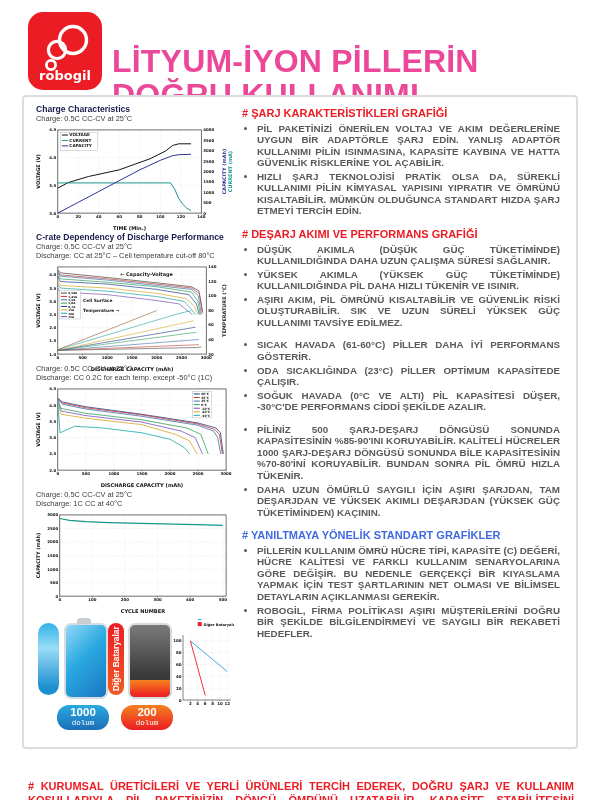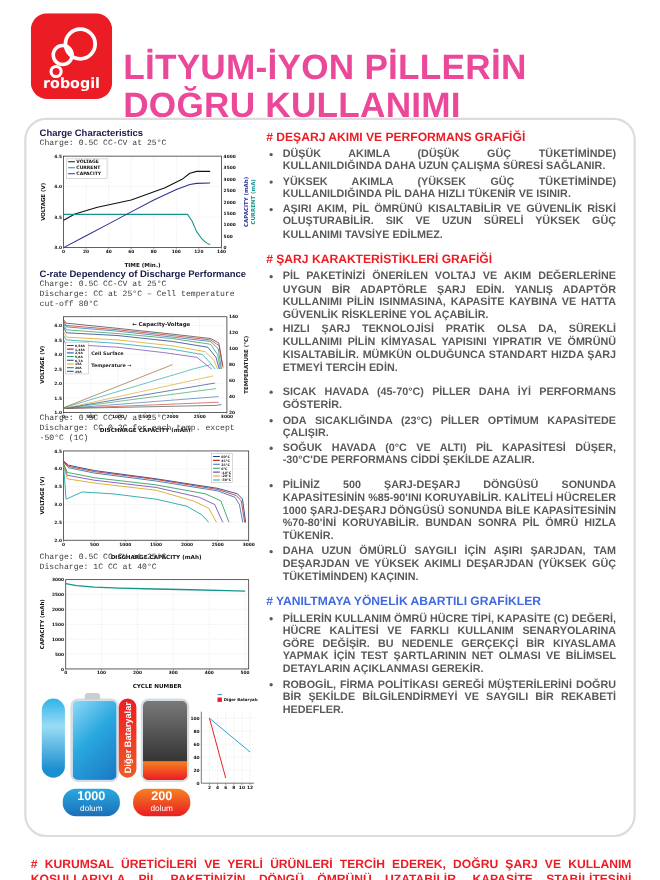--- a/index.html
+++ b/index.html
@@ -4,44 +4,44 @@
 <style>
   html,body{margin:0;padding:0;background:#ffffff;}
   .page{position:relative;width:600px;height:800px;background:#ffffff;overflow:hidden;
         font-family:"Liberation Sans",sans-serif;}
   
   .logo{position:absolute;left:28px;top:12px;width:74px;height:78px;}
   .title{position:absolute;left:112px;top:24px;width:430px;color:#ec4899;
          font-size:32px;font-weight:bold;line-height:1.05;letter-spacing:.2px;}
   
   .card{position:absolute;left:22px;top:95px;width:552px;height:650px;
-        border:2px solid #dcdcdc;border-radius:20px;background:#fff;margin-top:12px;}
+        border:2px solid #dcdcdc;border-radius:4px;background:#fff;}
   
   .left-col{position:absolute;left:12px;top:0;width:200px;height:648px;}
   .chart-block{position:absolute;left:0;width:198px;}
   .c-title{font-size:8.6px;font-weight:bold;color:#1b1b4d;line-height:1.15;}
-  .c-sub{font-size:7.4px;color:#3a3a3a;line-height:1.2;font-family:Liberation Mono, monospace;}
+  .c-sub{font-size:7.4px;color:#3a3a3a;line-height:1.2;}
   svg.plot{display:block;width:198px;margin-top:1px;}
   svg text{font-family:"DejaVu Sans",sans-serif;}
   
   .battery-block{position:absolute;left:0;top:520px;width:198px;height:118px;}
   .capsule{position:absolute;left:2px;top:6px;width:21px;height:72px;border-radius:11px;
            background:linear-gradient(180deg,#2fb3e8,#9adcf5 35%,#1b8fd0 90%);}
   .batt{position:absolute;width:40px;height:72px;top:6px;border-radius:7px;border:2px solid #d5dde2;}
   .batt .cap{position:absolute;left:11px;top:-7px;width:14px;height:6px;border-radius:3px 3px 0 0;background:#c9cdd2;}
   .batt.blue{left:28px;background:linear-gradient(135deg,#8fd9f7,#2aa8e0 45%,#1977c2);}
   .batt.dark{left:92px;background:linear-gradient(180deg,#7a7a7a,#383838 72%,#383838);overflow:hidden;}
   .batt.dark .charge-red{position:absolute;left:0;right:0;bottom:0;height:17px;
            background:linear-gradient(180deg,#f58220,#ed1c24);}
   .banner{position:absolute;left:72px;top:6px;width:16px;height:72px;border-radius:8px;
           background:linear-gradient(180deg,#f15a24,#ed1c24);color:#fff;font-size:8.4px;font-weight:bold;
           writing-mode:vertical-rl;transform:rotate(180deg);display:flex;align-items:center;justify-content:center;}
   .badge{position:absolute;top:88px;width:52px;border-radius:12px;color:#fff;text-align:center;padding:2px 0 3px;}
   .badge .num{display:block;font-size:11.5px;font-weight:bold;line-height:1;}
-  .badge .unit{display:block;font-size:7.5px;line-height:1.1;}
+  .badge .unit{display:block;font-size:7.5px;line-height:1.1;font-family:Liberation Mono, monospace;}
   .badge.b-blue{left:21px;background:linear-gradient(180deg,#2aa9e0,#1b6fb8);}
   .badge.b-red{left:85px;background:linear-gradient(180deg,#f58220,#ea1c24);}
   .mini-chart{position:absolute;left:136px;top:2px;width:62px;}
   
   .right-col{position:absolute;left:218px;top:10px;width:318px;}
   .section{margin-bottom:11px;}
   .sec-head{font-size:11px;font-weight:bold;color:#ec1c24;line-height:1.15;margin-bottom:3px;}
   .sec-head.blue{color:#4169e0;}
   .section ul{margin:0;padding-left:15px;}
   .section li{font-size:9.8px;font-weight:bold;color:#58595b;line-height:1.18;
@@ -386,55 +386,55 @@
             <text x="31.44" y="0.40000000000000013" font-size="3.6" font-weight="bold" fill="#111"> </text>
             <rect x="25.740000000000002" y="3.1000000000000005" width="4" height="4" fill="#ed1c24"></rect>
             <text x="31.44" y="6.6000000000000005" font-size="3.6" font-weight="bold" fill="#111">Diğer Bataryalar</text>
           </svg>
       </div>
     </div>
 
     <div class="right-col">
 
       <div class="section">
+        <div class="sec-head">#  ŞARJ KARAKTERİSTİKLERİ GRAFİĞİ</div>
+        <ul>
+          <li>PİL PAKETİNİZİ ÖNERİLEN VOLTAJ VE AKIM DEĞERLERİNE UYGUN BİR ADAPTÖRLE ŞARJ EDİN. YANLIŞ ADAPTÖR KULLANIMI PİLİN ISINMASINA, KAPASİTE KAYBINA VE HATTA GÜVENLİK RİSKLERİNE YOL AÇABİLİR.</li>
+          <li>HIZLI ŞARJ TEKNOLOJİSİ PRATİK OLSA DA, SÜREKLİ KULLANIMI PİLİN KİMYASAL YAPISINI YIPRATIR VE ÖMRÜNÜ KISALTABİLİR. MÜMKÜN OLDUĞUNCA STANDART HIZDA ŞARJ ETMEYİ TERCİH EDİN.</li>
+        </ul>
+      </div>
+
+      <div class="section">
         <div class="sec-head">#  DEŞARJ AKIMI VE PERFORMANS GRAFİĞİ</div>
         <ul>
           <li>DÜŞÜK AKIMLA (DÜŞÜK GÜÇ TÜKETİMİNDE) KULLANILDIĞINDA DAHA UZUN ÇALIŞMA SÜRESİ SAĞLANIR.</li>
           <li>YÜKSEK AKIMLA (YÜKSEK GÜÇ TÜKETİMİNDE) KULLANILDIĞINDA PİL DAHA HIZLI TÜKENİR VE ISINIR.</li>
           <li>AŞIRI AKIM, PİL ÖMRÜNÜ KISALTABİLİR VE GÜVENLİK RİSKİ OLUŞTURABİLİR. SIK VE UZUN SÜRELİ YÜKSEK GÜÇ KULLANIMI TAVSİYE EDİLMEZ.</li>
         </ul>
       </div>
 
       <div class="section">
-        <div class="sec-head">#  ŞARJ KARAKTERİSTİKLERİ GRAFİĞİ</div>
         <ul>
-          <li>PİL PAKETİNİZİ ÖNERİLEN VOLTAJ VE AKIM DEĞERLERİNE UYGUN BİR ADAPTÖRLE ŞARJ EDİN. YANLIŞ ADAPTÖR KULLANIMI PİLİN ISINMASINA, KAPASİTE KAYBINA VE HATTA GÜVENLİK RİSKLERİNE YOL AÇABİLİR.</li>
-          <li>HIZLI ŞARJ TEKNOLOJİSİ PRATİK OLSA DA, SÜREKLİ KULLANIMI PİLİN KİMYASAL YAPISINI YIPRATIR VE ÖMRÜNÜ KISALTABİLİR. MÜMKÜN OLDUĞUNCA STANDART HIZDA ŞARJ ETMEYİ TERCİH EDİN.</li>
-        </ul>
-      </div>
-
-      <div class="section">
-        <ul>
-          <li>SICAK HAVADA (45-70°C) PİLLER DAHA İYİ PERFORMANS GÖSTERİR.</li>
+          <li>SICAK HAVADA (61-60°C) PİLLER DAHA İYİ PERFORMANS GÖSTERİR.</li>
           <li>ODA SICAKLIĞINDA (23°C) PİLLER OPTİMUM KAPASİTEDE ÇALIŞIR.</li>
           <li>SOĞUK HAVADA (0°C VE ALTI) PİL KAPASİTESİ DÜŞER, -30°C'DE PERFORMANS CİDDİ ŞEKİLDE AZALIR.</li>
         </ul>
       </div>
 
       <div class="section">
         <ul>
           <li>PİLİNİZ 500 ŞARJ-DEŞARJ DÖNGÜSÜ SONUNDA KAPASİTESİNİN %85-90'INI KORUYABİLİR. KALİTELİ HÜCRELER 1000 ŞARJ-DEŞARJ DÖNGÜSÜ SONUNDA BİLE KAPASİTESİNİN %70-80'İNİ KORUYABİLİR. BUNDAN SONRA PİL ÖMRÜ HIZLA TÜKENİR.</li>
           <li>DAHA UZUN ÖMÜRLÜ SAYGILI İÇİN AŞIRI ŞARJDAN, TAM DEŞARJDAN VE YÜKSEK AKIMLI DEŞARJDAN (YÜKSEK GÜÇ TÜKETİMİNDEN) KAÇININ.</li>
         </ul>
       </div>
 
       <div class="section">
-        <div class="sec-head blue">#  YANILTMAYA YÖNELİK ABARTILI GRAFİKLER</div>
+        <div class="sec-head blue">#  YANILTMAYA YÖNELİK STANDART GRAFİKLER</div>
         <ul>
           <li>PİLLERİN KULLANIM ÖMRÜ HÜCRE TİPİ, KAPASİTE (C) DEĞERİ, HÜCRE KALİTESİ VE FARKLI KULLANIM SENARYOLARINA GÖRE DEĞİŞİR. BU NEDENLE GERÇEKÇİ BİR KIYASLAMA YAPMAK İÇİN TEST ŞARTLARININ NET OLMASI VE BİLİMSEL DETAYLARIN AÇIKLANMASI GEREKİR.</li>
-          <li>ROBOGİL, FİRMA POLİTİKASI GEREĞİ MÜŞTERİLERİNİ DOĞRU BİR ŞEKİLDE BİLGİLENDİRMEYİ VE SAYGILI BİR REKABETİ HEDEFLER.</li>
+          <li>ROBOGİL, FİRMA POLİTİKASI AŞIRI MÜŞTERİLERİNİ DOĞRU BİR ŞEKİLDE BİLGİLENDİRMEYİ VE SAYGILI BİR REKABETİ HEDEFLER.</li>
         </ul>
       </div>
     </div>
   </div>
 
   <div class="footer">#  KURUMSAL ÜRETİCİLERİ VE YERLİ ÜRÜNLERİ TERCİH EDEREK, DOĞRU ŞARJ VE KULLANIM KOŞULLARIYLA PİL PAKETİNİZİN DÖNGÜ ÖMRÜNÜ UZATABİLİR, KAPASİTE STABİLİTESİNİ KORUYABİLİR VE CİHAZINIZIN GÜVENLİĞİNİ ÖNEMLİ ÖLÇÜDE ARTIRABİLİRSİNİZ!</div>
 </div>
 
 </body></html>

